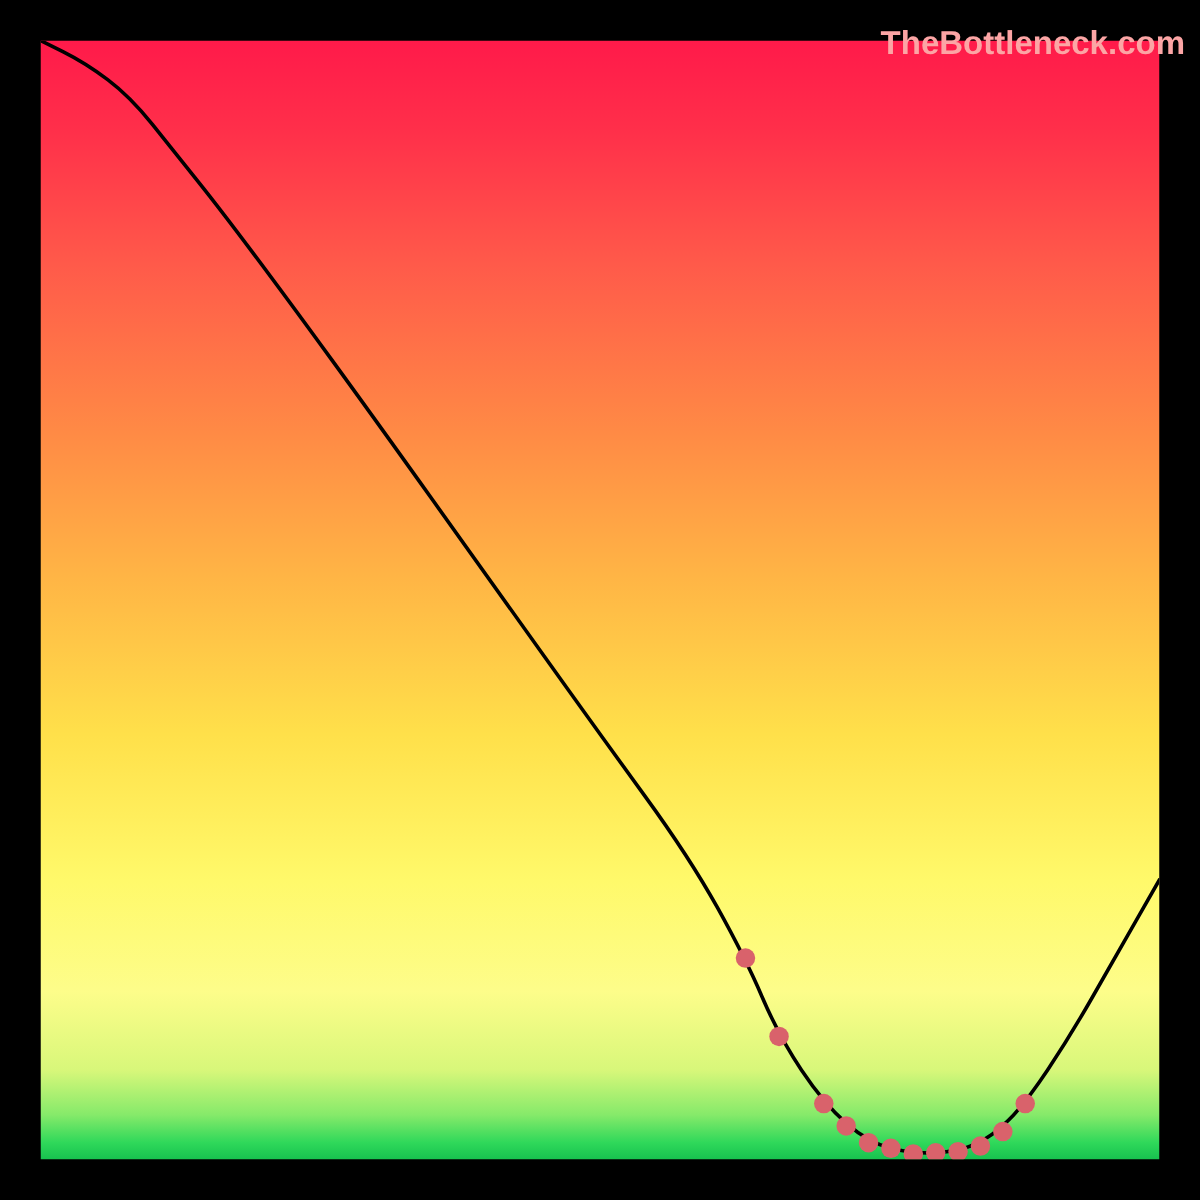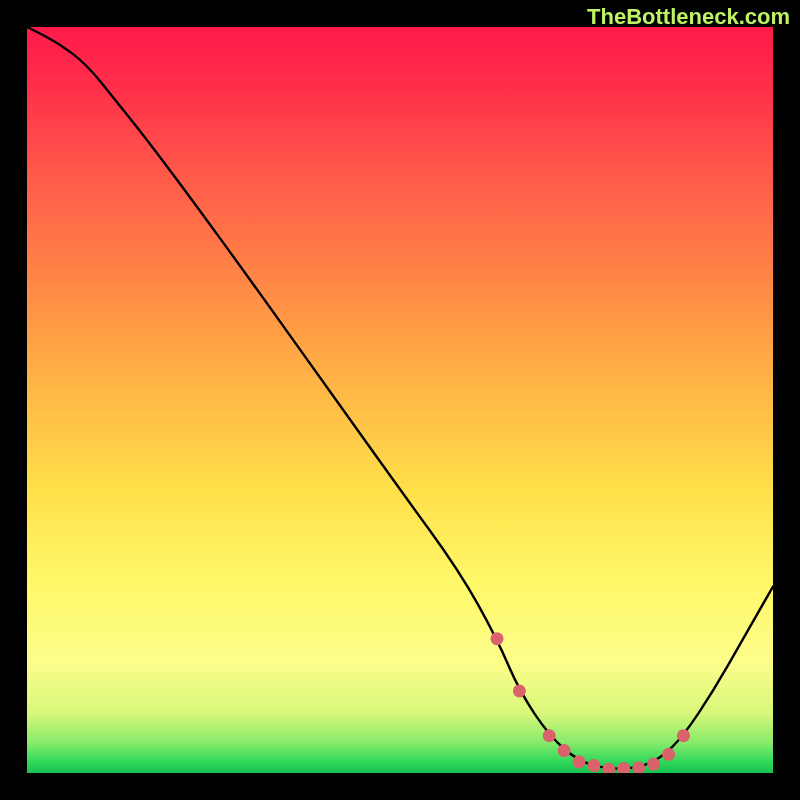--- a/index.html
+++ b/index.html
@@ -5,23 +5,23 @@
   * { margin: 0; padding: 0; box-sizing: border-box; }
   body {
     width: 800px;
     height: 800px;
     background: #000;
     position: relative;
     font-family: Arial, sans-serif;
   }
   .watermark {
     position: absolute;
-    top: 4px;
+    top: 16px;
     right: 10px;
-    color: #bef264;
+    color: #fca5a5;
     font-size: 22px;
     font-weight: bold;
     z-index: 10;
   }
   .plot-area {
     position: absolute;
     left: 27px;
     top: 27px;
     width: 746px;
     height: 746px;

